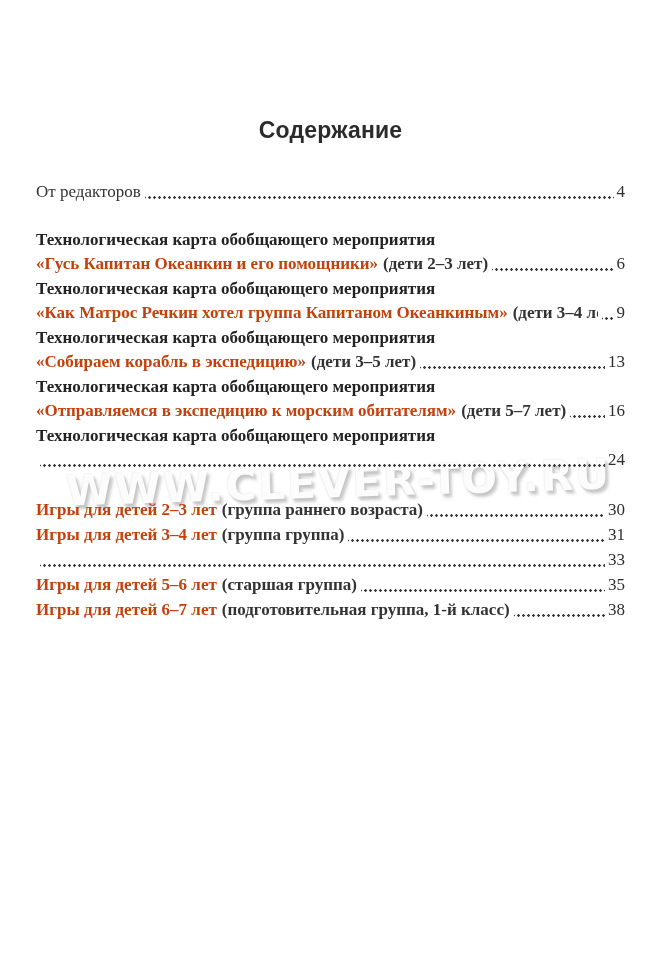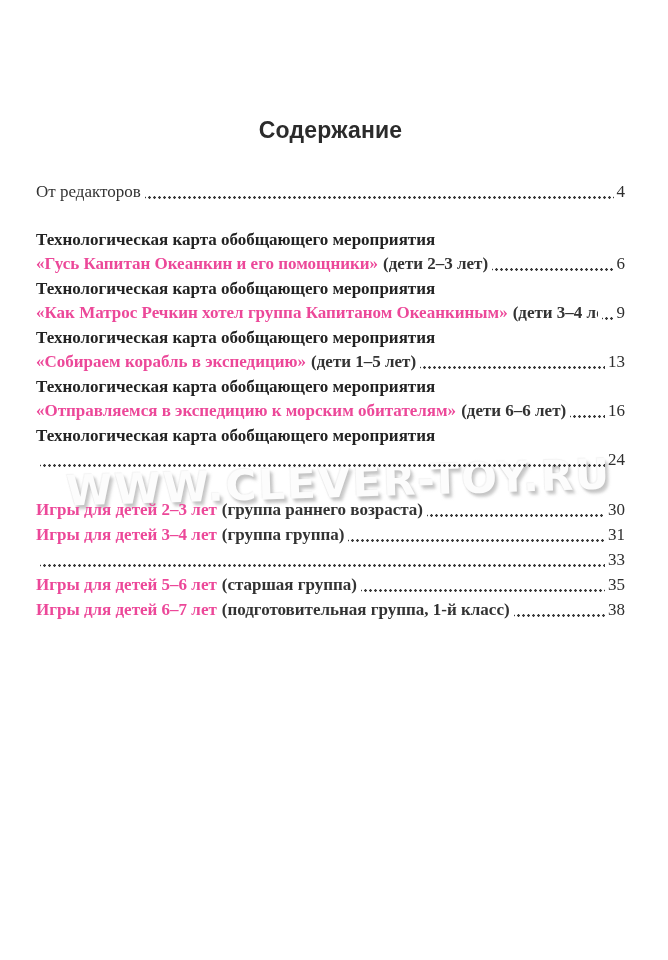--- a/index.html
+++ b/index.html
@@ -52,21 +52,21 @@
 
   .row {
     display: flex;
     align-items: baseline;
     font-size: 17px;
     line-height: 24px;
     white-space: nowrap;
     text-align: right;
   }
   .row .txt       { flex-shrink: 1; min-width: 0; overflow: hidden; }
-  .bold           { font-weight: 700; color: #ec4899; margin-top: 28px; }
+  .bold           { font-weight: 700; color: #c2410c; margin-top: 28px; }
   .reg            { font-weight: 400; color: #333333; }
   .note           { font-weight: 700; color: #333333; margin-left: 5px; }
 
   .leader {
     flex: 1 1 12px;
     min-width: 12px;
     align-self: stretch;
     margin: 0 3px 0 4px;
     background-image: radial-gradient(circle, #3b3b3b 1.05px, rgba(0,0,0,0) 1.5px);
     background-size: 5px 5px;
@@ -123,30 +123,30 @@
         <div class="row">
           <span class="txt"><span class="bold">«Как Матрос Речкин хотел группа Капитаном Океанкиным»</span><span class="note">(дети 3–4 лет)</span></span>
           <span class="leader"></span>
           <span class="pg">9</span>
         </div>
       </div>
 
       <div class="event">
         <div class="heading">Технологическая карта обобщающего мероприятия</div>
         <div class="row">
-          <span class="txt"><span class="bold">«Собираем корабль в экспедицию»</span><span class="note">(дети 1–5 лет)</span></span>
+          <span class="txt"><span class="bold">«Собираем корабль в экспедицию»</span><span class="note">(дети 3–5 лет)</span></span>
           <span class="leader"></span>
           <span class="pg">13</span>
         </div>
       </div>
 
       <div class="event">
         <div class="heading">Технологическая карта обобщающего мероприятия</div>
         <div class="row">
-          <span class="txt"><span class="bold">«Отправляемся в экспедицию к морским обитателям»</span><span class="note">(дети 6–6 лет)</span></span>
+          <span class="txt"><span class="bold">«Отправляемся в экспедицию к морским обитателям»</span><span class="note">(дети 5–7 лет)</span></span>
           <span class="leader"></span>
           <span class="pg">16</span>
         </div>
       </div>
 
       <div class="event">
         <div class="heading">Технологическая карта обобщающего мероприятия</div>
         <div class="row">
           <span class="leader"></span>
           <span class="pg">24</span>

